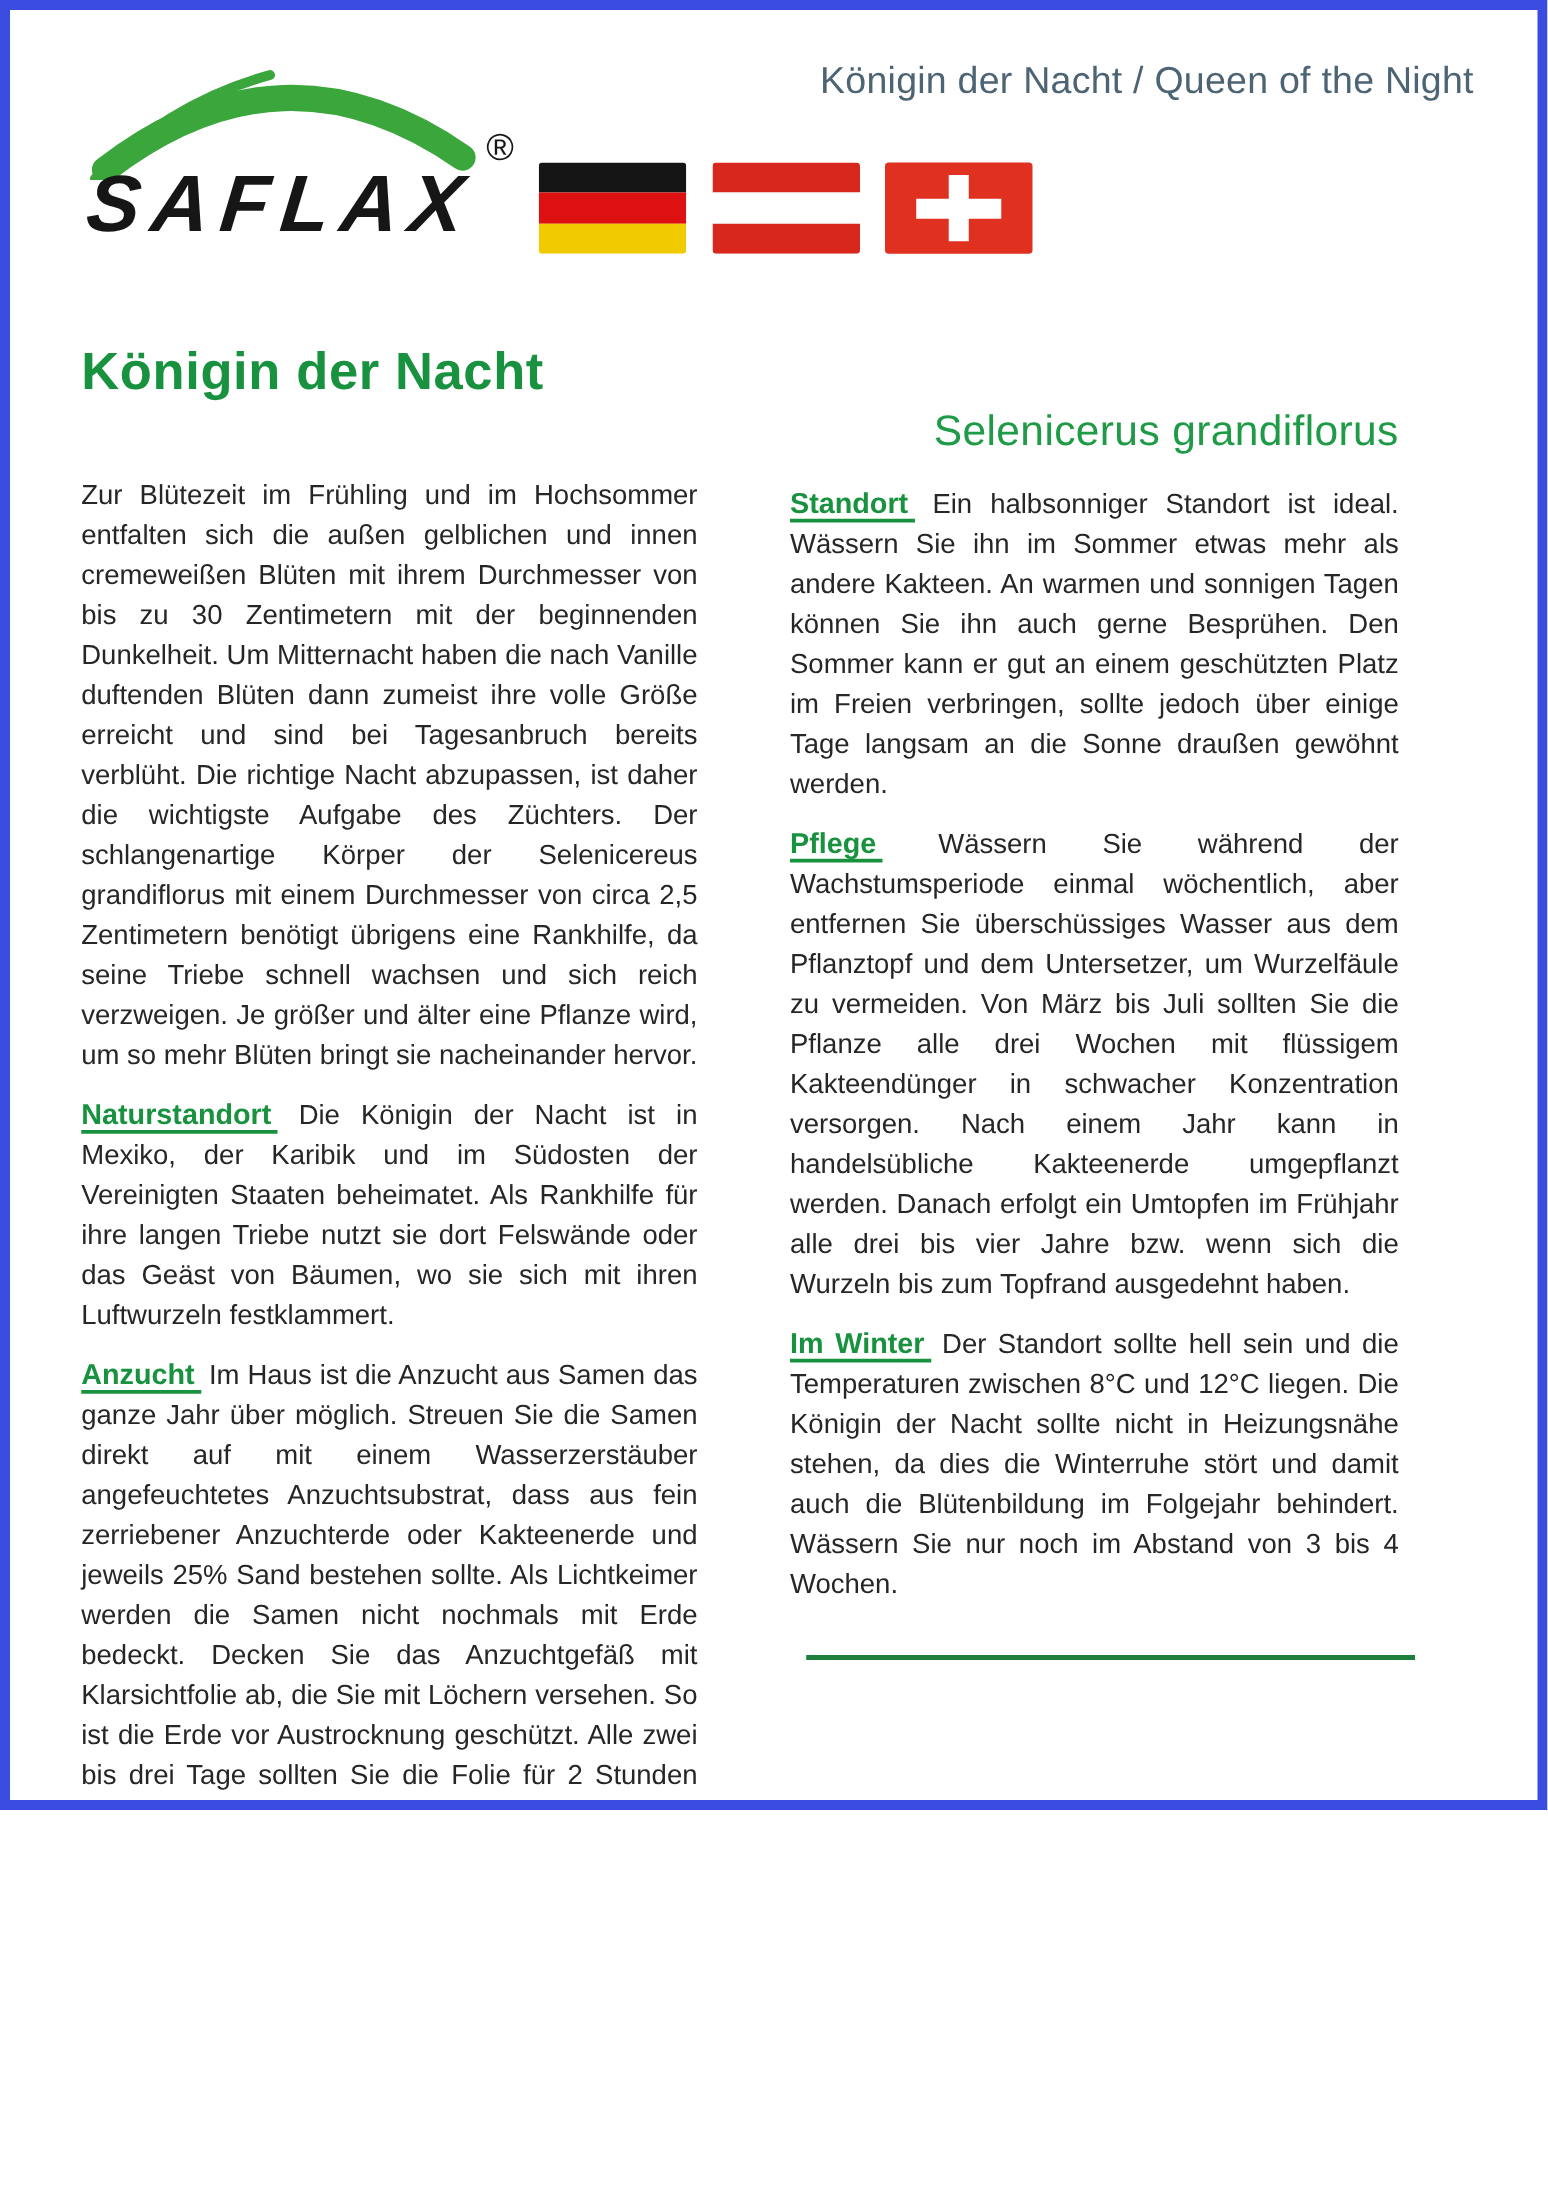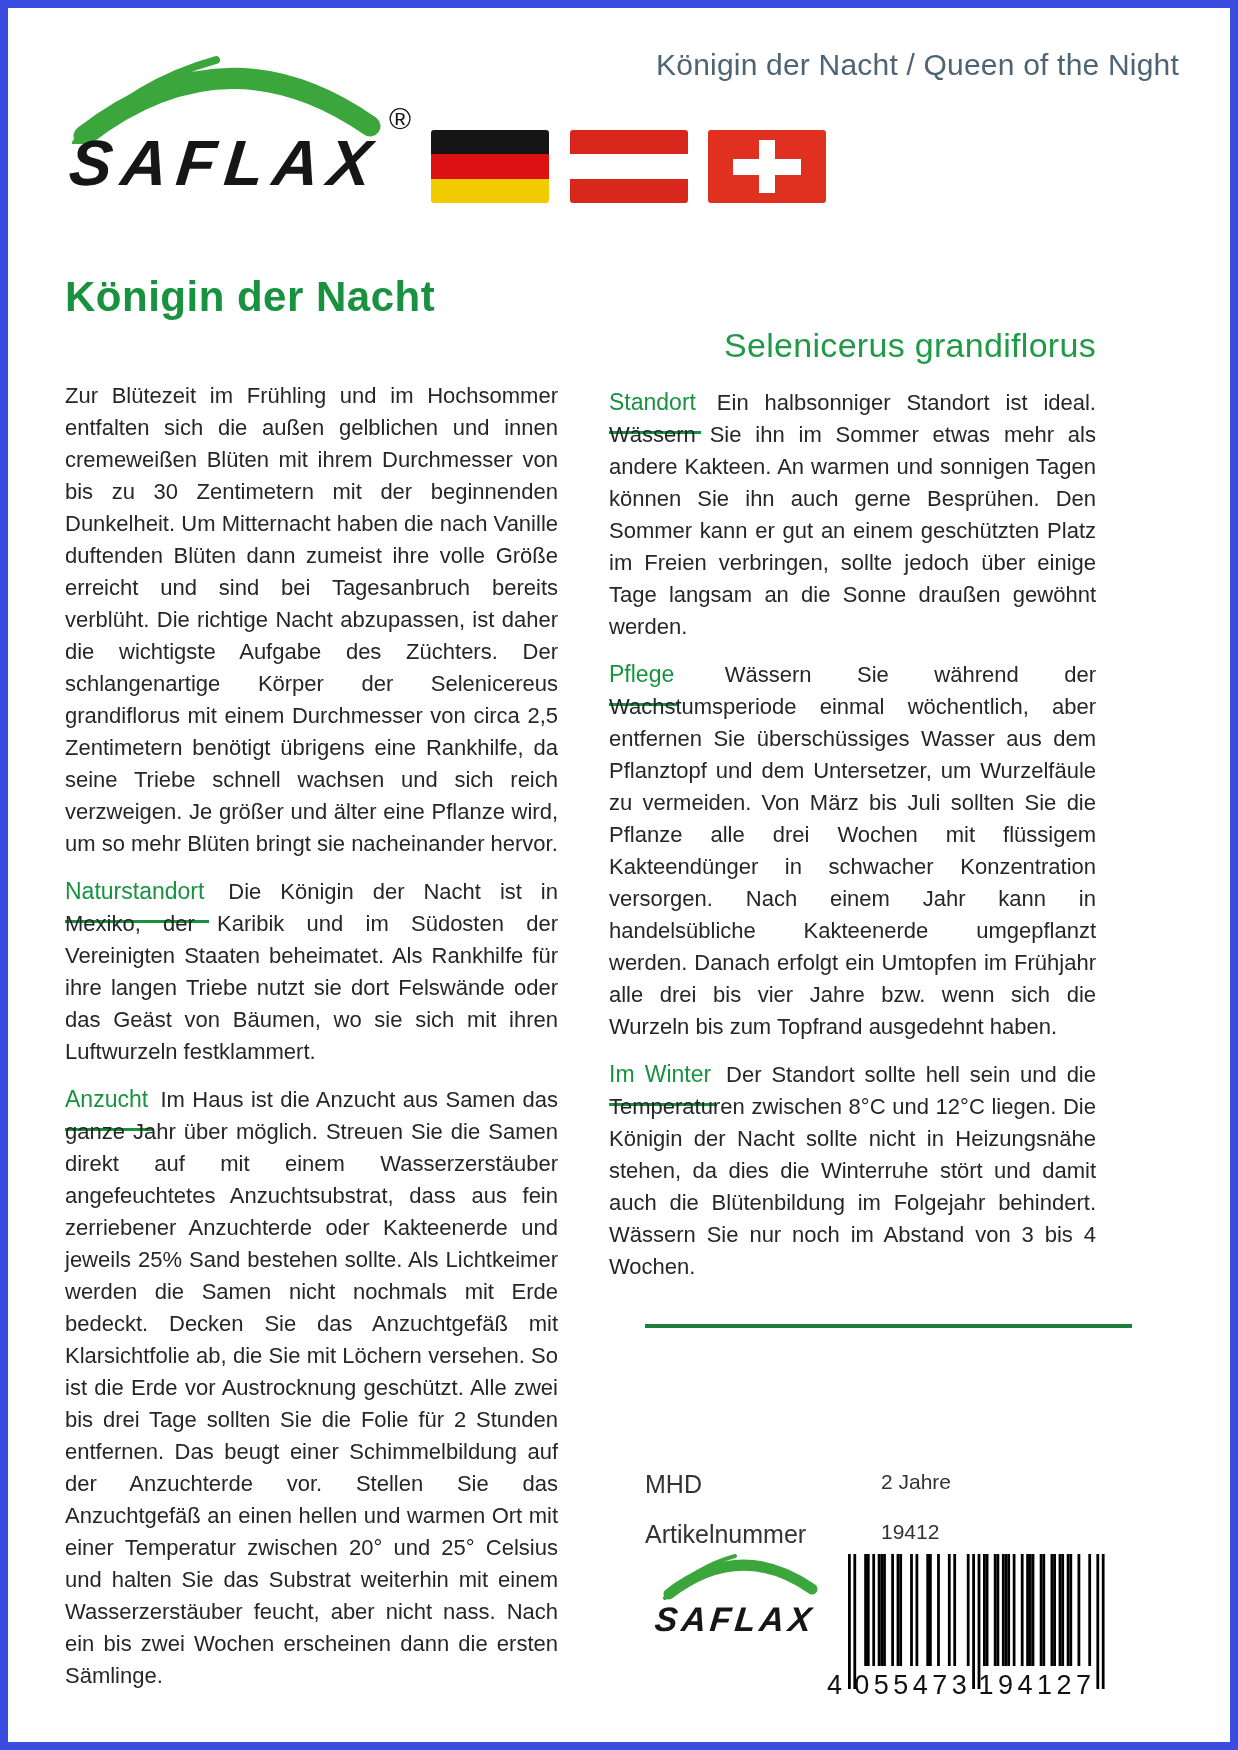--- a/index.html
+++ b/index.html
@@ -1,18 +1,18 @@
 <!DOCTYPE html>
 <html lang="de"><head>
 <meta charset="utf-8">
 <style>
   html,body{margin:0;padding:0;background:#fff;}
   .page{
     position:relative;
-    width:1238px;height:1750px;
+    width:1238px;height:1448px;
     box-sizing:border-box;
     background:#ffffff;
     border:8px solid #3b4ce0;
     font-family:"Liberation Sans", sans-serif;
     color:#262626;
     overflow:hidden;
   }
   
   .header-title{
     position:absolute;top:40px;right:51px;
@@ -41,37 +41,37 @@
   .flag-de .s3{background:#f2ca00;}
   .flag-at{left:562px;}
   .flag-at .s1{background:#d8281e;}
   .flag-at .s2{background:#ffffff;}
   .flag-at .s3{background:#d8281e;}
   .flag-ch{left:700px;background:#e03020;}
   .flag-ch .cross-v{position:absolute;left:50%;top:14%;width:16px;height:72%;margin-left:-8px;background:#fff;}
   .flag-ch .cross-h{position:absolute;top:50%;left:21%;height:16px;width:58%;margin-top:-8px;background:#fff;}
   
   .col-left{position:absolute;left:57px;top:266px;width:493px;}
-  .col-right{position:absolute;left:601px;top:316px;width:487px;}
+  .col-right{position:absolute;left:624px;top:316px;width:487px;}
   h1.green-title{
     margin:0 0 60px 0;font-size:42px;line-height:46px;
     font-weight:700;color:#18923f;letter-spacing:.5px;
   }
   h2.green-subtitle{
     margin:0 0 20px 0;font-size:34px;line-height:42px;
     font-weight:400;color:#1f9a46;text-align:right;letter-spacing:.3px;
   }
   p.body{
     margin:0 0 15px 0;font-size:22px;line-height:32px;
     text-align:justify;hyphens:auto;color:#262626;
   }
   p.body:last-child{margin-bottom:0;}
   .sec-label{
-    color:#18923f;font-weight:400;font-size:23px;
-    border-bottom:3px solid currentColor;padding-right:5px;padding-bottom:16px;
+    color:#18923f;font-weight:700;font-size:23px;
+    border-bottom:3px solid currentColor;padding-right:5px;padding-bottom:0px;
   }
   
   .divider{position:absolute;left:637px;top:1316px;width:487px;height:4px;background:#1d7f3b;}
   .info-label{position:absolute;left:637px;font-size:25px;color:#333;}
   .info-value{position:absolute;left:873px;font-size:21px;color:#333;}
   .row1{top:1462px;text-align:center;} .row2{top:1512px;}
   
   .footer-arc{position:absolute;left:652px;top:1540px;}
   .footer-logo-text{
     position:absolute;left:645px;top:1592px;

